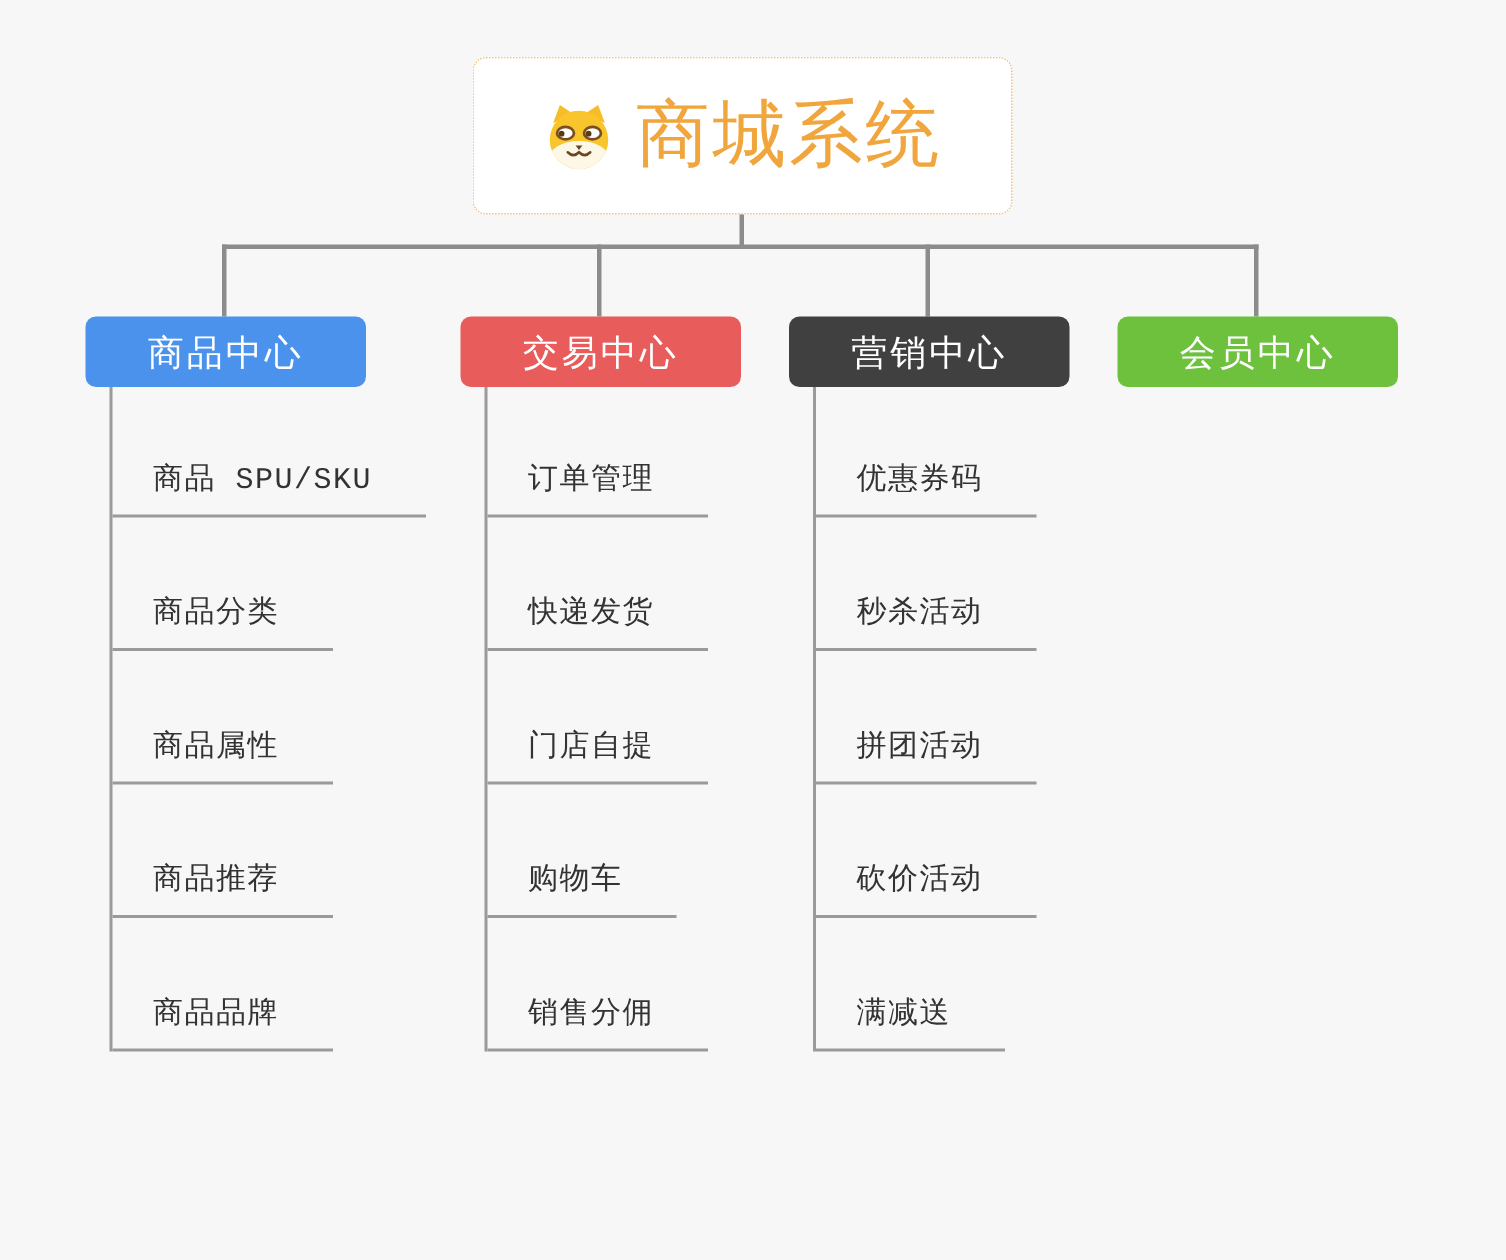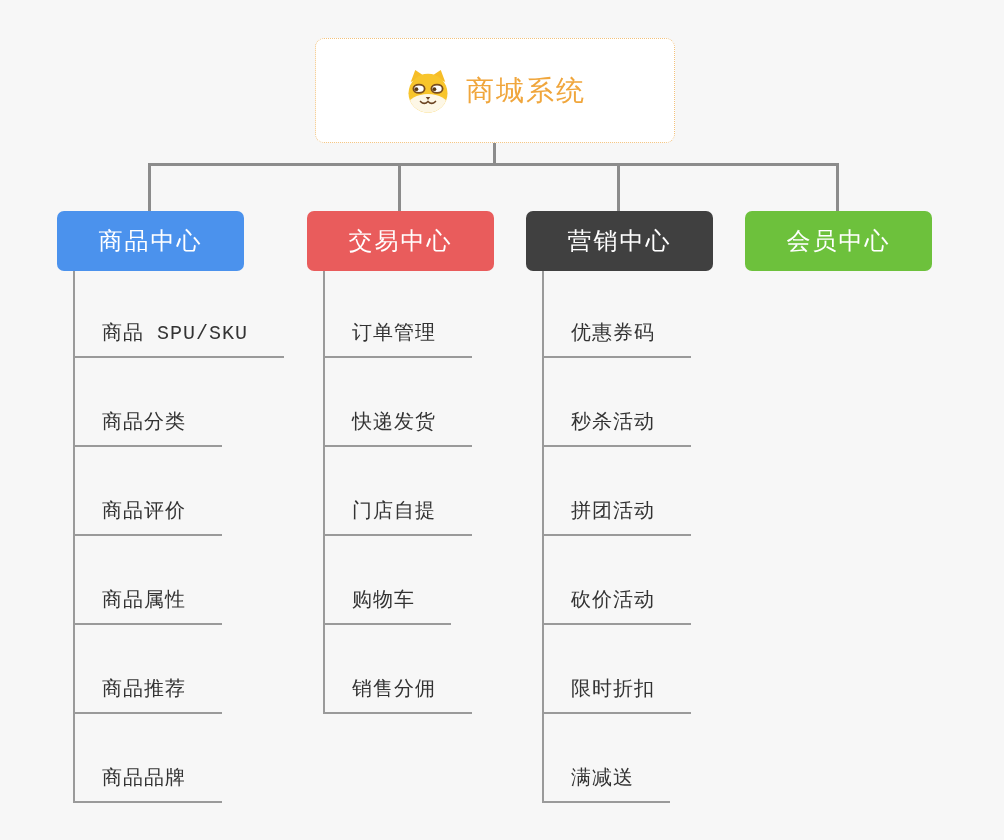--- a/index.html
+++ b/index.html
@@ -27,21 +27,21 @@
   .root-node{
     position:absolute;
     left:315px;top:38px;width:360px;height:105px;
     background:#ffffff;
     border:1px dotted var(--root-border);
     border-radius:9px;
     display:flex;align-items:center;justify-content:center;
   }
   .dog{width:48px;height:46px;margin-right:14px;display:inline-flex;}
   .root-title{
-    font-size:28px;
+    font-size:49px;
     color:var(--root-text);
     letter-spacing:2px;
     line-height:1;
     text-align:right;
   }
 
   
   .cline{position:absolute;background:var(--line);}
   .v-root{left:493px;top:143px;width:3px;height:21px;}
   .h-bar{left:148px;top:163px;width:691px;height:3px;}
@@ -52,21 +52,21 @@
   .drop-3{left:836px;}
 
   
   .branch-col{position:absolute;top:211px;width:187px;}
   .col-0{left:57px;}
   .col-1{left:307px;}
   .col-2{left:526px;}
   .col-3{left:745px;}
 
   .branch-header{
-    width:100%;height:60px;
+    width:100%;height:47px;
     border-radius:7px;
     display:flex;align-items:center;justify-content:center;
   }
   .branch-label{
     color:#ffffff;
     font-size:24px;
     letter-spacing:2px;
   }
 
   .branch-items{
@@ -129,23 +129,20 @@
         <span class="branch-label">商品中心</span>
       </div>
       <ul class="branch-items">
           <li class="branch-item">
             <span>商品 SPU/SKU</span>
           </li>
           <li class="branch-item">
             <span>商品分类</span>
           </li>
           <li class="branch-item">
-            <span>商品评价</span>
-          </li>
-          <li class="branch-item">
             <span>商品属性</span>
           </li>
           <li class="branch-item">
             <span>商品推荐</span>
           </li>
           <li class="branch-item">
             <span>商品品牌</span>
           </li>
         </ul>
     </div>
@@ -184,23 +181,20 @@
           <li class="branch-item">
             <span>秒杀活动</span>
           </li>
           <li class="branch-item">
             <span>拼团活动</span>
           </li>
           <li class="branch-item">
             <span>砍价活动</span>
           </li>
           <li class="branch-item">
-            <span>限时折扣</span>
-          </li>
-          <li class="branch-item">
             <span>满减送</span>
           </li>
         </ul>
     </div>
 
     <div class="branch-col col-3">
       <div class="branch-header" style="background: rgb(109, 193, 60);">
         <span class="branch-label">会员中心</span>
       </div>
     </div>

